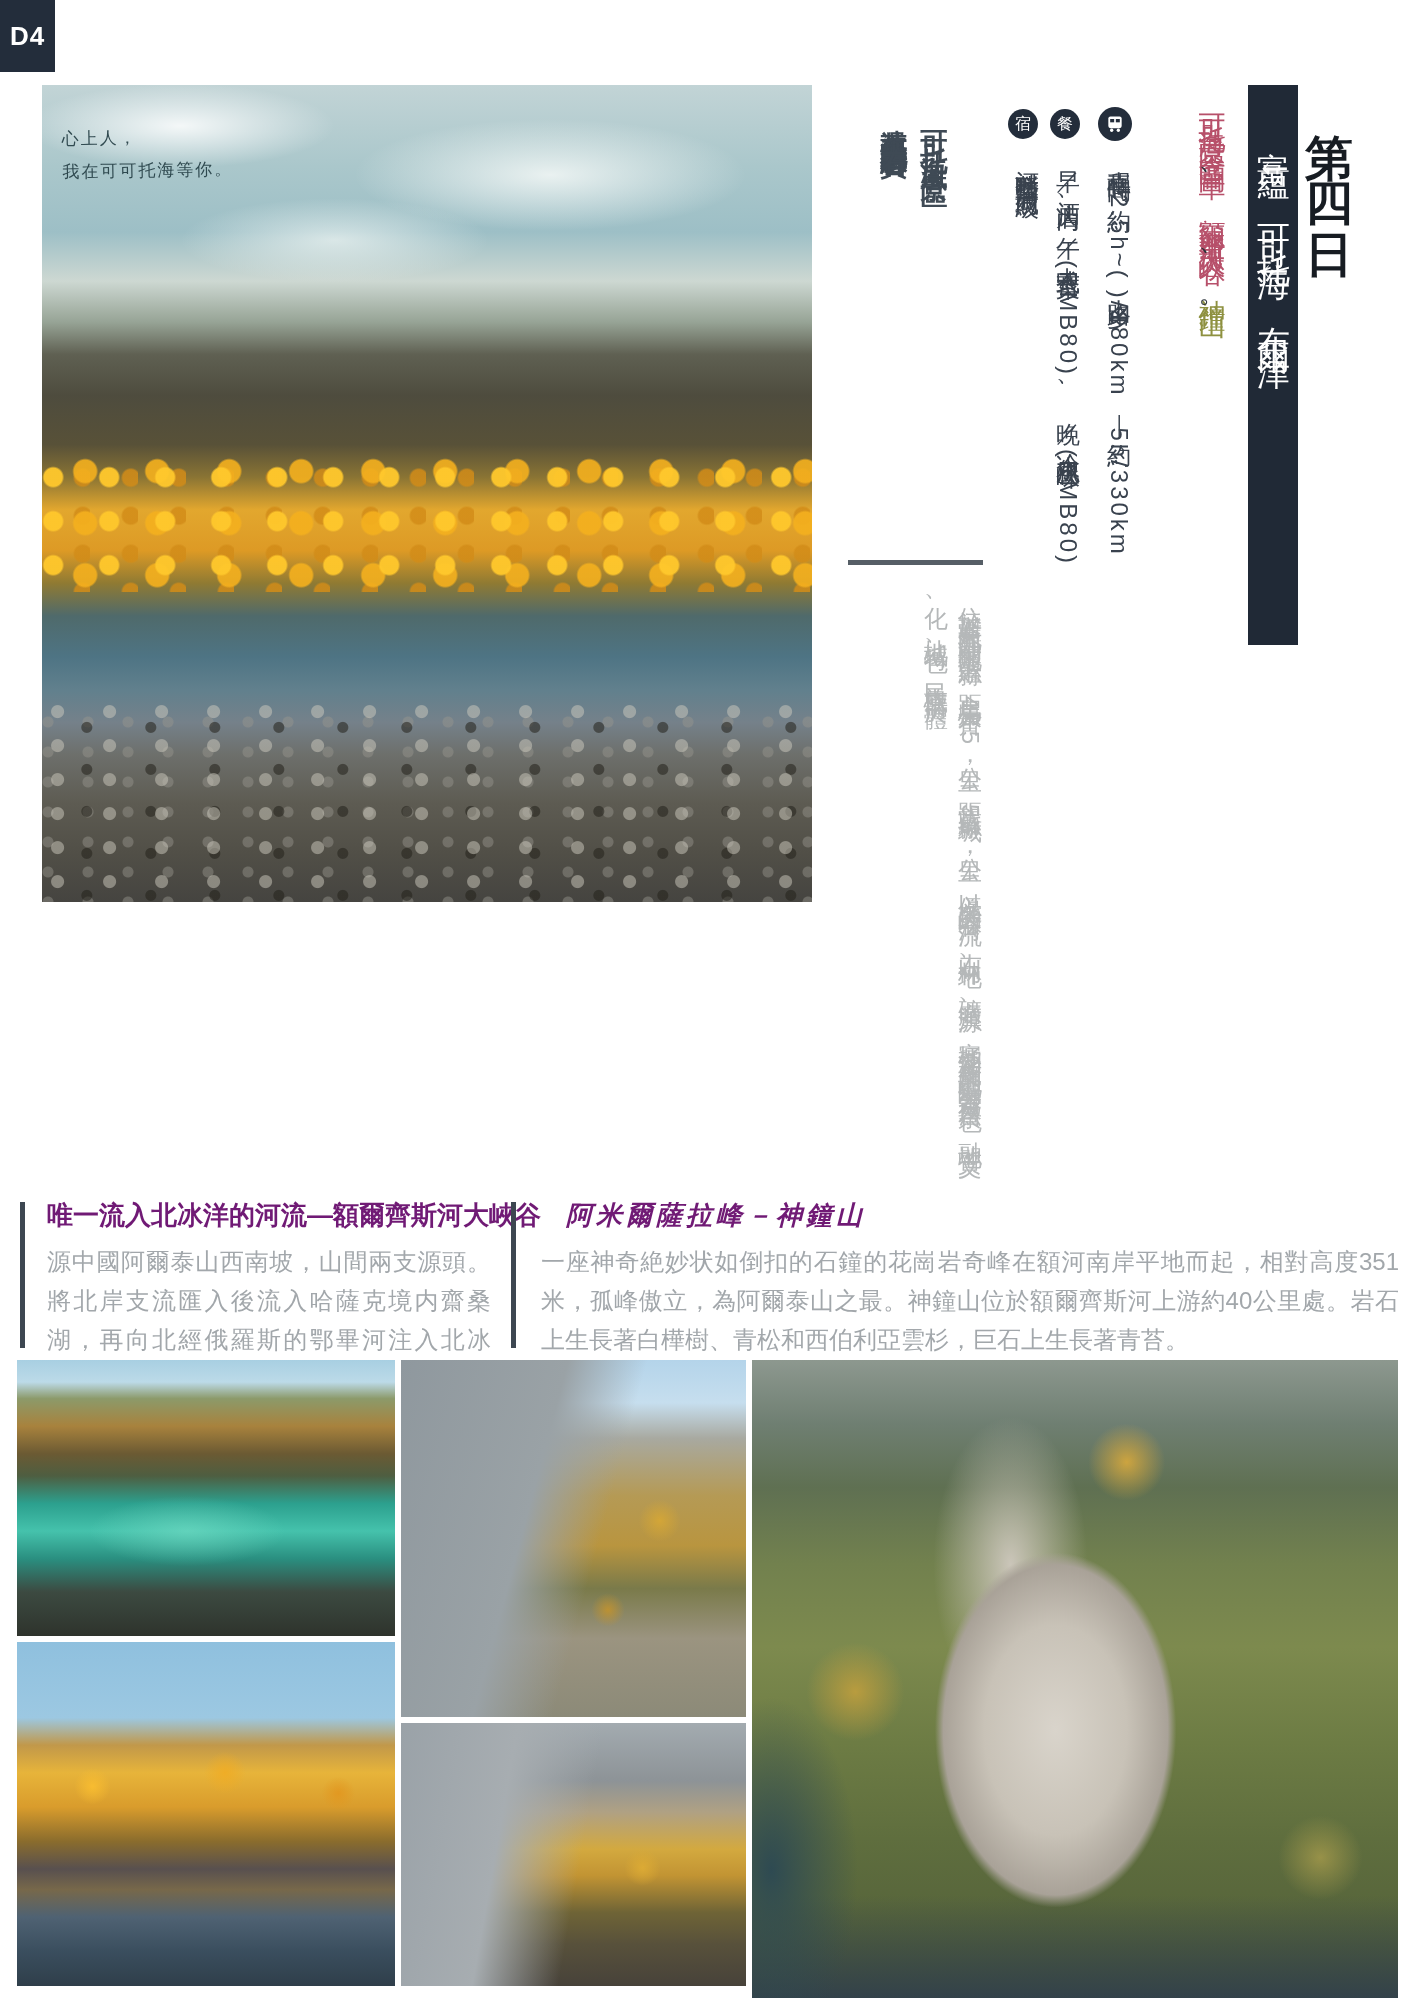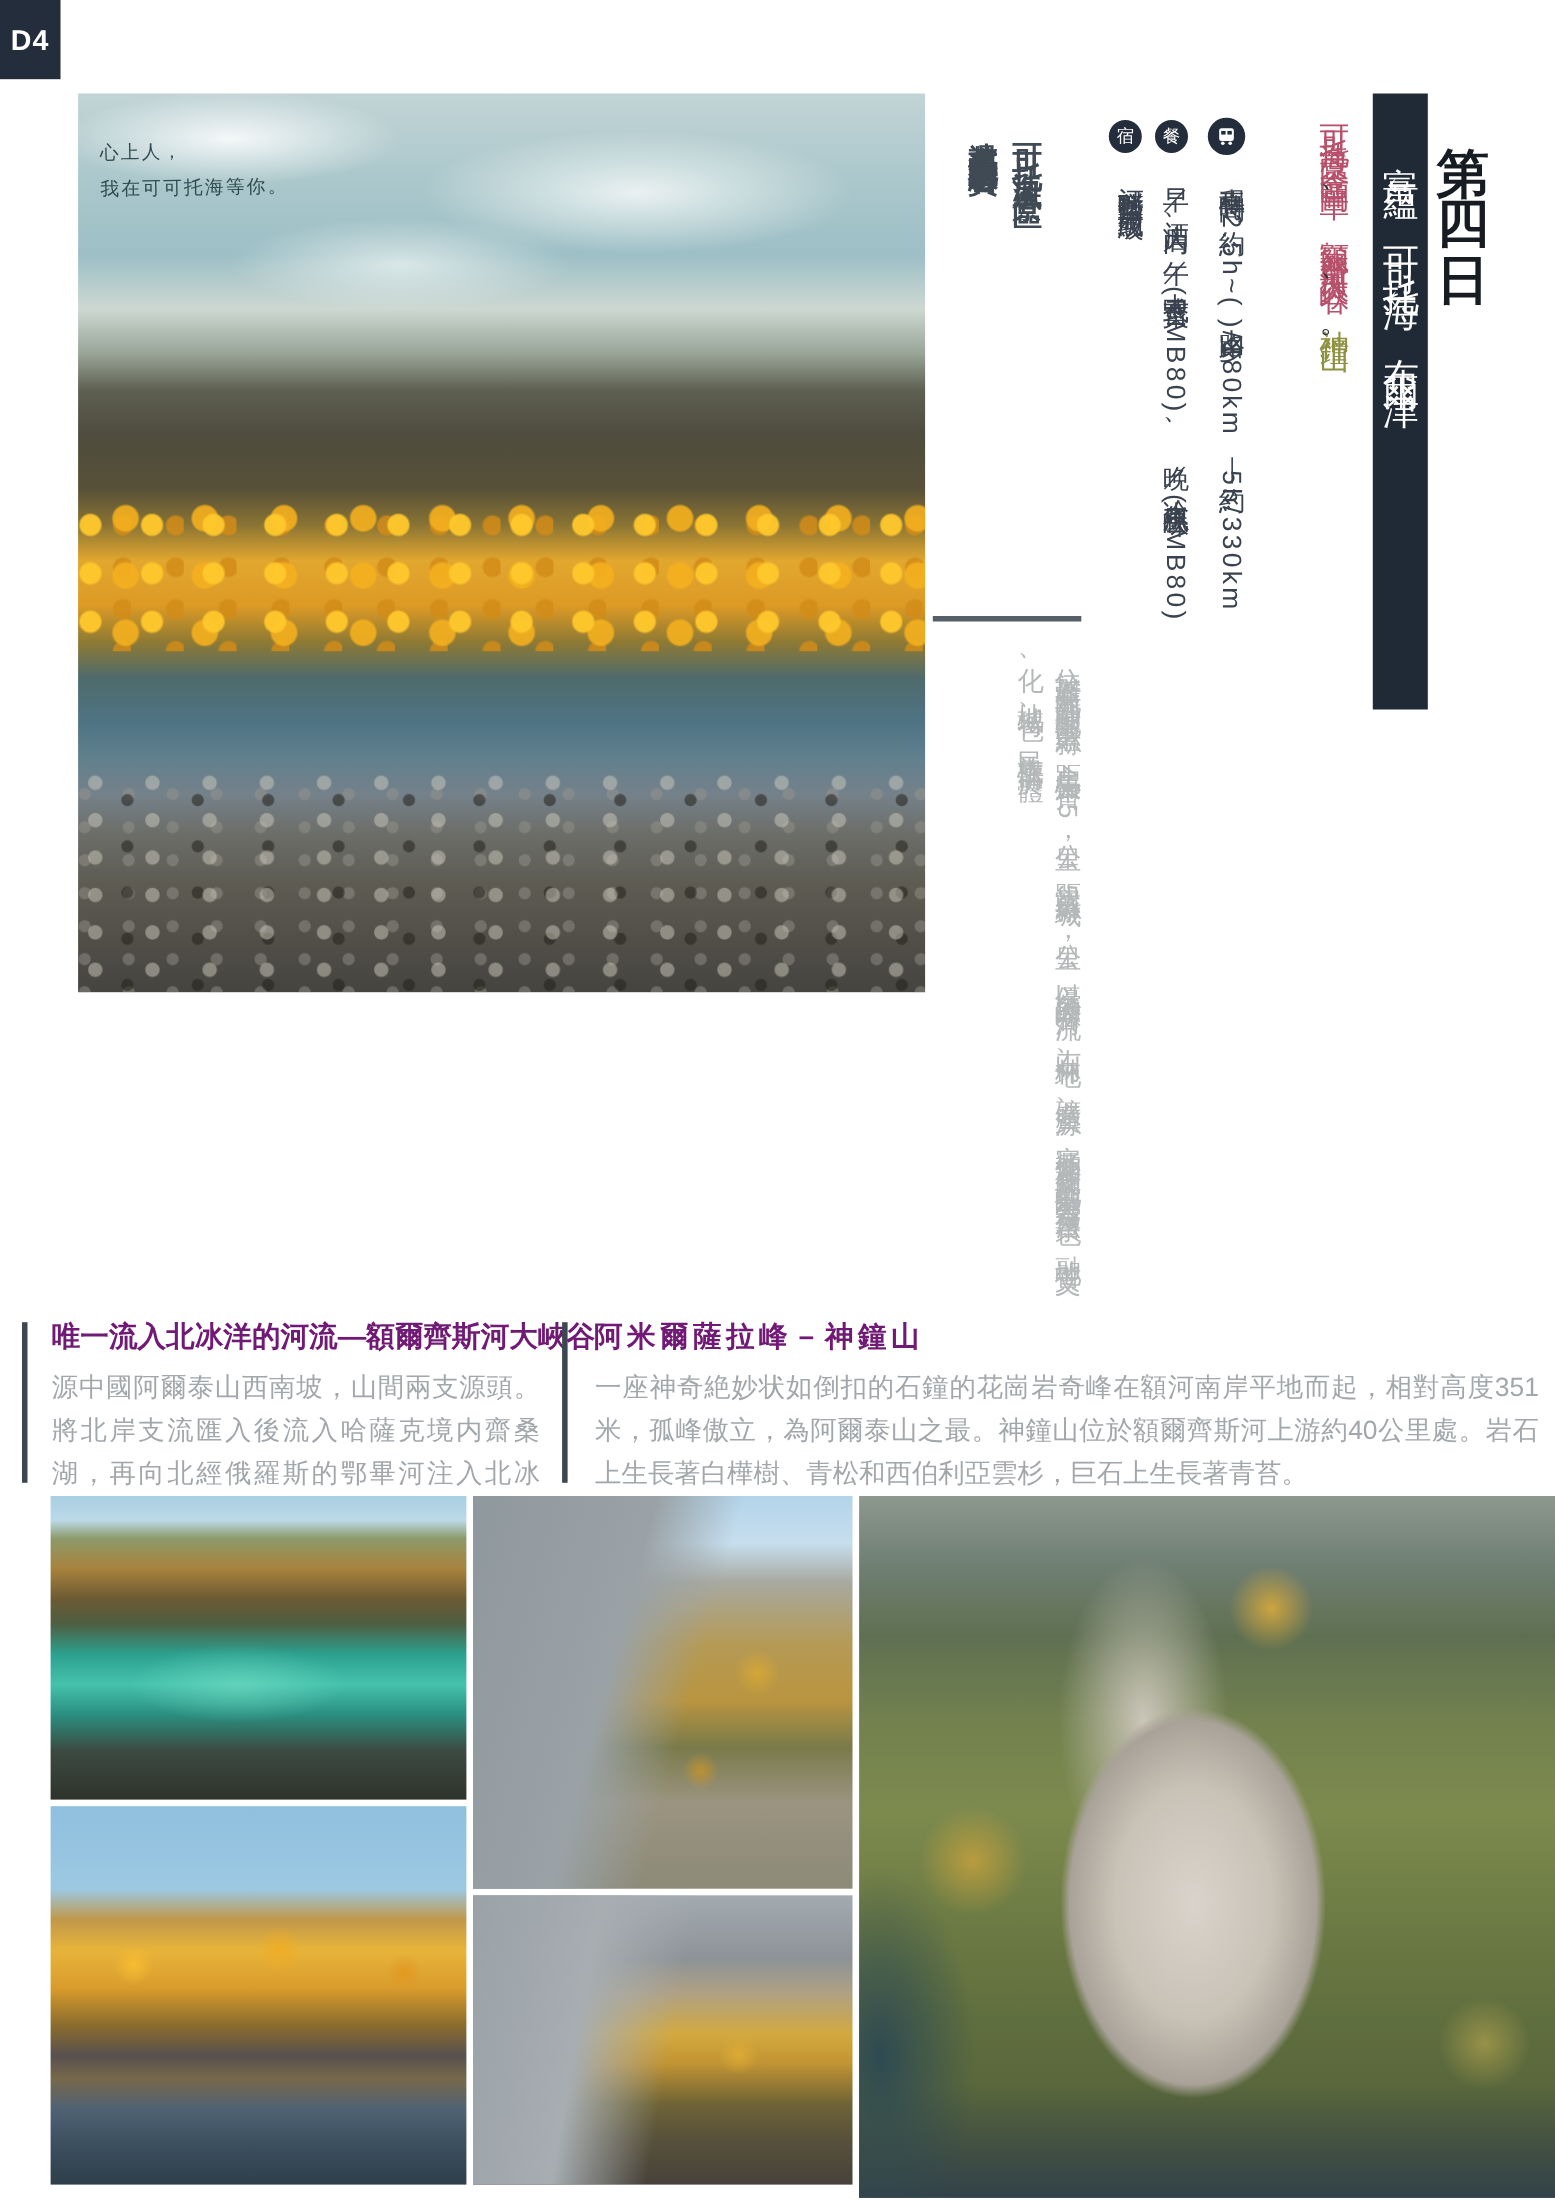--- a/index.html
+++ b/index.html
@@ -32,21 +32,21 @@
   
   .feature-name{left:916px;top:108px;height:280px;font-size:27px;color:#3f4a55;
                 letter-spacing:9px;font-weight:600;}
   .feature-tagline{left:876px;top:108px;height:340px;font-size:27px;color:#3f4a55;
                    letter-spacing:2px;font-weight:600;}
   .feature-divider{left:848px;top:560px;width:135px;height:5px;background:#565e66;}
   .feature-desc{left:845px;top:588px;width:142px;height:552px;font-size:24px;
                 color:#b5b8b9;letter-spacing:4px;line-height:34px;}
 
   
-  .photo{overflow:hidden;margin-left:29px;}
+  .photo{overflow:hidden;}
   .photo-main{left:42px;top:85px;width:770px;height:817px;
     background:
       radial-gradient(ellipse 220px 60px at 18% 5%, rgba(255,255,255,.85), rgba(255,255,255,0) 70%),
       radial-gradient(ellipse 280px 80px at 66% 11%, rgba(250,252,250,.8), rgba(255,255,255,0) 70%),
       radial-gradient(ellipse 220px 60px at 38% 19%, rgba(240,246,244,.7), rgba(255,255,255,0) 70%),
       linear-gradient(180deg,#c2d4d6 0%,#aac7cb 10%,#9dbfc6 18%,#cdd8d2 24%,#97a496 29%,
         #5f6052 33%,#4e4c3e 38%,#585138 44%,#8a7434 48%,#e2a72e 52%,#dd9a25 57%,
         #8f7a33 61%,#4f6a6b 65%,#4e7484 70%,#61808d 74%,#75818a 78%,#6d6f6b 82%,
         #5d5b52 88%,#514f47 94%,#454440 100%);}
   .photo-main .trees{position:absolute;left:0;top:45%;width:100%;height:17%;
@@ -158,21 +158,21 @@
 
   <div class="abs v info-col" style="left:1104px;top:152px;height:900px;">車程時間：約2.5h~(山路多)/180km｜約5h/330km</div>
   <div class="abs v info-col" style="left:1053px;top:152px;height:900px;">早／酒店內、午／中式合菜(RMB80)、晚／冷水魚風味(RMB80)</div>
   <div class="abs v info-col" style="left:1012px;top:152px;height:420px;letter-spacing:2px;">河畔藝墅酒店 或同級</div>
 
   <div class="abs art-bar" style="left:20px;top:1202px;"></div>
   <div class="abs art-title" style="left:47px;top:1198px;">唯一流入北冰洋的河流—額爾齊斯河大峽谷</div>
   <div class="abs art-body" style="left:47px;top:1242px;width:444px;">源中國阿爾泰山西南坡，山間兩支源頭。將北岸支流匯入後流入哈薩克境内齋桑湖，再向北經俄羅斯的鄂畢河注入北冰洋。</div>
 
   <div class="abs art-bar" style="left:511px;top:1202px;"></div>
-  <div class="abs art-title spaced" style="left:540px;top:1198px;">阿米爾薩拉峰－神鐘山</div>
+  <div class="abs art-title spaced" style="left:566px;top:1198px;font-style:italic;">阿米爾薩拉峰－神鐘山</div>
   <div class="abs art-body" style="left:541px;top:1242px;width:858px;">一座神奇絶妙状如倒扣的石鐘的花崗岩奇峰在額河南岸平地而起，相對高度351米，孤峰傲立，為阿爾泰山之最。神鐘山位於額爾齊斯河上游約40公里處。岩石上生長著白樺樹、青松和西伯利亞雲杉，巨石上生長著青苔。</div>
 
   <div class="abs photo photo-b"></div>
   <div class="abs photo photo-c"></div>
   <div class="abs photo photo-d"></div>
   <div class="abs photo photo-e"></div>
   <div class="abs photo photo-f"></div>
 
 </div>
 

